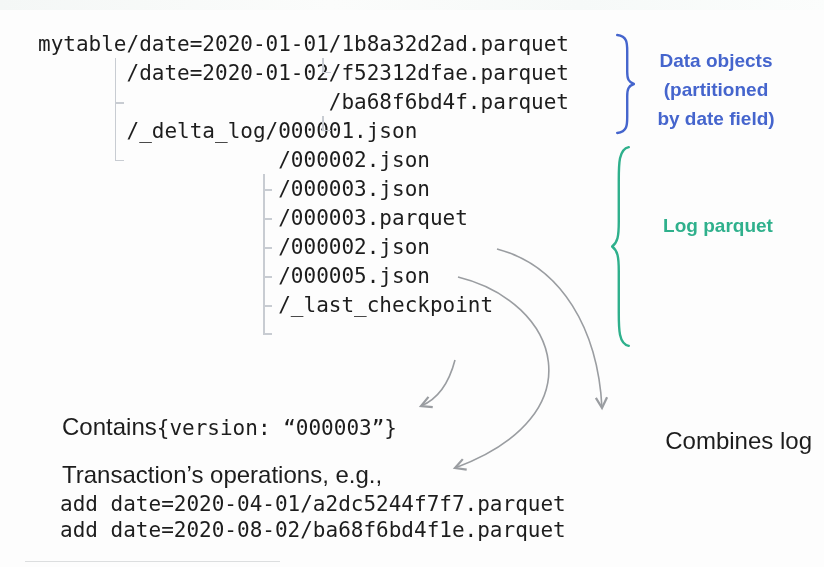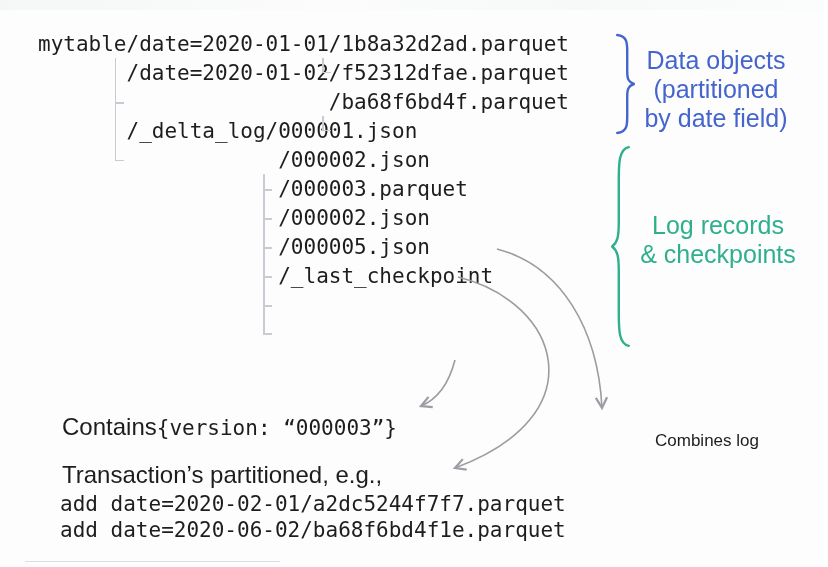--- a/index.html
+++ b/index.html
@@ -25,25 +25,25 @@
   .tick{position:absolute;height:1.5px;background:var(--connector,#c8ccd2);}
 
   
   .brace{position:absolute;}
   .brace path{fill:none;stroke-width:2.4;vector-effect:non-scaling-stroke;
     stroke-linecap:round;stroke-linejoin:round;}
   #brace-data path{stroke:var(--blue,#4565cd);}
   #brace-log path{stroke:var(--teal,#2fb08c);}
 
   
-  .side-label{position:absolute;text-align:center;font-size:25px;line-height:29px;font-weight:400;}
+  .side-label{position:absolute;text-align:center;font-size:19px;line-height:29px;font-weight:700;}
   #data-objects-label{left:626px;top:46px;width:180px;color:var(--blue,#4565cd);}
   #log-records-label{left:624px;top:211px;width:188px;color:var(--teal,#2fb08c);}
-  #combines-label{position:absolute;left:602px;top:426px;width:210px;font-size:17px;
-    line-height:29px;color:var(--ink,#1d1d1d);text-align:center;}
+  #combines-label{position:absolute;left:602px;top:426px;width:210px;font-size:24px;
+    line-height:29px;color:var(--ink,#1d1d1d);text-align:right;}
 
   
   #contains-note{position:absolute;left:62px;top:392px;display:flex;align-items:baseline;}
   #contains-note .sans{font-size:24px;}
   #contains-note .mono{font-size:21px;margin-top:24px;}
   #transactions-note{position:absolute;left:62px;top:461px;}
   #transactions-label{font-size:24px;line-height:28px;}
   #transaction-ops{position:absolute;left:60px;top:491px;font-size:21px;line-height:26px;}
   .op-line{white-space:pre;}
 
@@ -57,20 +57,21 @@
 <div id="canvas" style="background: rgb(253, 253, 253);">
 
   <div class="top-strip"></div>
 
   <div id="file-tree" class="mono">
       <div class="tree-line">mytable/date=2020-01-01/1b8a32d2ad.parquet</div>
       <div class="tree-line">       /date=2020-01-02/f52312dfae.parquet</div>
       <div class="tree-line">                       /ba68f6bd4f.parquet</div>
       <div class="tree-line">       /_delta_log/000001.json</div>
       <div class="tree-line">                   /000002.json</div>
+      <div class="tree-line">                   /000003.json</div>
       <div class="tree-line">                   /000003.parquet</div>
       <div class="tree-line">                   /000002.json</div>
       <div class="tree-line">                   /000005.json</div>
       <div class="tree-line">                   /_last_checkpoint</div>
     </div>
 
   <div>
     <div class="vline" style="left:114.5px;top:58px;height:103px;"></div>
     <div class="tick" style="left:114.5px;top:102px;width:9px;"></div>
     <div class="tick" style="left:114.5px;top:159.5px;width:9px;"></div>
@@ -93,38 +94,37 @@
   <svg id="brace-log" class="brace" style="left:611px;top:143px;" width="20" height="207" viewBox="0 0 18 100" preserveAspectRatio="none">
     <path d="M16 2 C7 3 7 10 7 18 L7 38 C7 45 6 48 1 50 C6 52 7 55 7 62 L7 82 C7 90 7 97 16 98"></path>
   </svg>
 
   <div id="data-objects-label" class="side-label">
     <div>Data objects</div>
     <div>(partitioned</div>
     <div>by date field)</div>
   </div>
   <div id="log-records-label" class="side-label">
-    <div>Log records</div>
-    <div>&amp; checkpoints</div>
+    <div>Log parquet</div>
   </div>
   <div id="combines-label">
     <div>Combines log</div>
   </div>
 
   <div id="contains-note">
     <span class="sans">Contains</span>
     <span class="mono">{version: “000003”}</span>
   </div>
 
   <div id="transactions-note">
-    <div id="transactions-label">Transaction’s partitioned, e.g.,</div>
+    <div id="transactions-label">Transaction’s operations, e.g.,</div>
   </div>
   <div id="transaction-ops" class="mono">
-    <div class="op-line">add date=2020-02-01/a2dc5244f7f7.parquet</div>
-    <div class="op-line">add date=2020-06-02/ba68f6bd4f1e.parquet</div>
+    <div class="op-line">add date=2020-04-01/a2dc5244f7f7.parquet</div>
+    <div class="op-line">add date=2020-08-02/ba68f6bd4f1e.parquet</div>
   </div>
 
   <svg id="arrows" width="828" height="567" viewBox="0 0 828 567">
     <defs>
       <marker id="ah" markerWidth="10" markerHeight="10" refX="7.5" refY="4.5" orient="auto">
         <path d="M1 1 L7.5 4.5 L1 8" fill="none" stroke="#9a9da1" stroke-width="1.4"></path>
       </marker>
     </defs>
     <path class="flow" marker-end="url(#ah)" d="M455 360 C449 383 438 399 421 406"></path>
     <path class="flow" marker-end="url(#ah)" d="M458 277 C560 302 598 415 455 468"></path>

